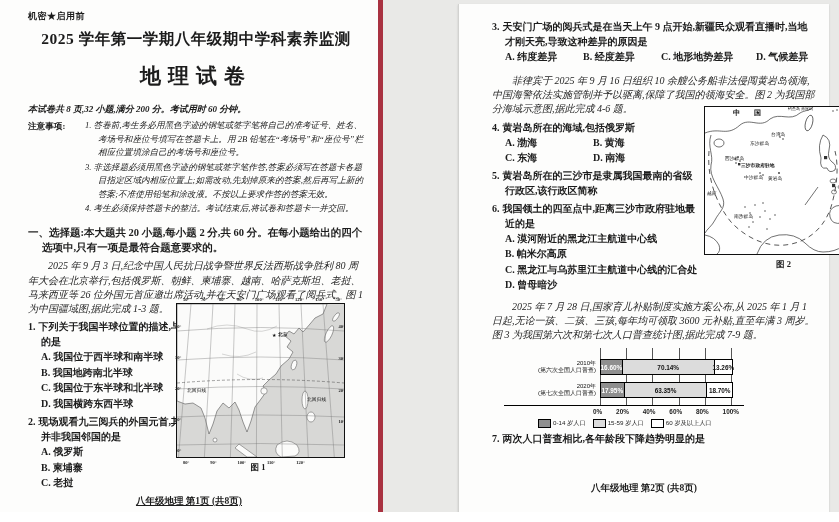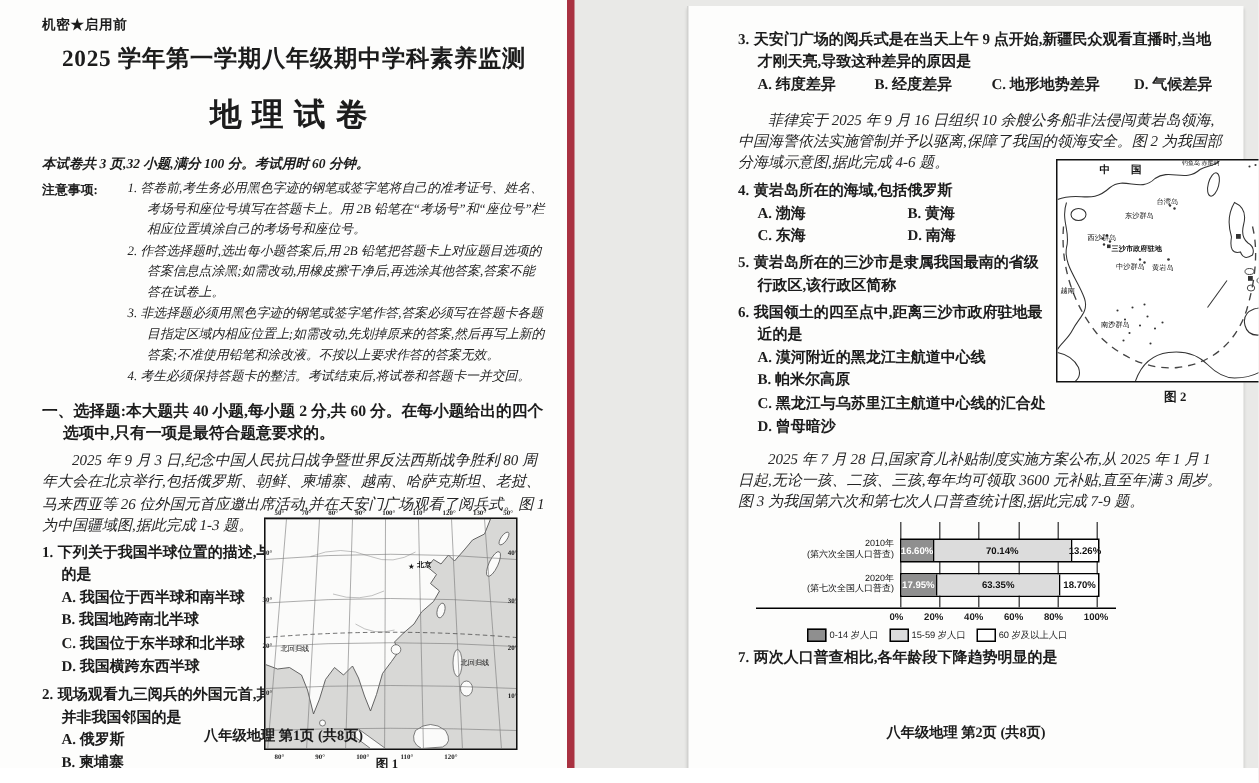--- a/index.html
+++ b/index.html
@@ -25,23 +25,23 @@
   .notices-label{position:absolute;left:0;top:1px;font-weight:bold;font-style:normal;}
   .note{padding-left:13px;text-indent:-13px;margin-bottom:1px;}
   .section-head{font-size:10.5px;font-weight:bold;margin-top:9px;line-height:1.45;padding-left:14px;text-indent:-14px;}
   .passage{font-size:10px;line-height:1.42;margin-top:4px;text-indent:2em;font-style:italic;color:#242424;}
   .q{font-size:10px;line-height:1.5;}
   .q-text{padding-left:13px;text-indent:-13px;font-weight:bold;margin-top:3px;}
   .q-num{padding-right:3px;}
   .opts{padding-left:13px;font-weight:bold;}
   .opts-stack div{line-height:1.55;}
   .opts-row{display:flex;}
-  .opts-2col{display:grid;grid-template-columns:88px auto;column-gap:12px;}
+  .opts-2col{display:grid;grid-template-columns:88px auto;column-gap:0;}
   .footer{position:absolute;left:0;right:0;text-align:center;font-size:9.5px;font-weight:bold;}
-  #page1 .footer{bottom:15px;}
+  #page1 .footer{bottom:4px;text-decoration:underline;}
   #page2 .footer{bottom:22px;}
 
   
   .q-region{position:relative;}
   #q12-region .q-col{width:198px;}
   #q456-region .q-col{width:208px;}
 
   
   #fig1{position:absolute;left:140px;top:-16px;margin:0;width:180px;}
   .map-frame{position:relative;}
@@ -95,31 +95,30 @@
 </head>
 <body>
 
 <div id="stage">
 
   <div class="page" id="page1">
     <div class="inner">
       <div class="security">机密★启用前</div>
       <div class="title">2025 学年第一学期八年级期中学科素养监测</div>
       <div class="subtitle">地理试卷</div>
-      <div class="exam-info">本试卷共 3 页,32 小题,满分 100 分。考试用时 60 分钟。</div>
+      <div class="exam-info">本试卷共 8 页,32 小题,满分 200 分。考试用时 60 分钟。</div>
 
       <div class="notices">
         <span class="notices-label">注意事项:</span>
         <div class="note">1. 答卷前,考生务必用黑色字迹的钢笔或签字笔将自己的准考证号、姓名、考场号和座位号填写在答题卡上。用 2B 铅笔在“考场号”和“座位号”栏相应位置填涂自己的考场号和座位号。</div>
-        <div class="note">2. 作答选择题时,选出每小题答案后,用 2B 铅笔把答题卡上对应题目选项的答案信息点涂黑;如需改动,用橡皮擦干净后,再选涂其他答案,答案不能答在试卷上。</div>
         <div class="note">3. 非选择题必须用黑色字迹的钢笔或签字笔作答,答案必须写在答题卡各题目指定区域内相应位置上;如需改动,先划掉原来的答案,然后再写上新的答案;不准使用铅笔和涂改液。不按以上要求作答的答案无效。</div>
         <div class="note">4. 考生必须保持答题卡的整洁。考试结束后,将试卷和答题卡一并交回。</div>
       </div>
 
-      <div class="section-head">一、选择题:本大题共 40 小题,每小题 2 分,共 60 分。在每小题给出的四个选项中,只有一项是最符合题意要求的。</div>
+      <div class="section-head">一、选择题:本大题共 20 小题,每小题 2 分,共 60 分。在每小题给出的四个选项中,只有一项是最符合题意要求的。</div>
       <div class="passage">2025 年 9 月 3 日,纪念中国人民抗日战争暨世界反法西斯战争胜利 80 周年大会在北京举行,包括俄罗斯、朝鲜、柬埔寨、越南、哈萨克斯坦、老挝、马来西亚等 26 位外国元首应邀出席活动,并在天安门广场观看了阅兵式。图 1 为中国疆域图,据此完成 1-3 题。</div>
 
       <div class="q-region" id="q12-region">
         <div class="q-col">
           <div class="q">
             <div class="q-text"><span class="q-num">1.</span><span>下列关于我国半球位置的描述,与实际相符的是</span></div>
             <div class="opts opts-stack">
               <div>A. 我国位于西半球和南半球</div>
               <div>B. 我国地跨南北半球</div>
               <div>C. 我国位于东半球和北半球</div>

